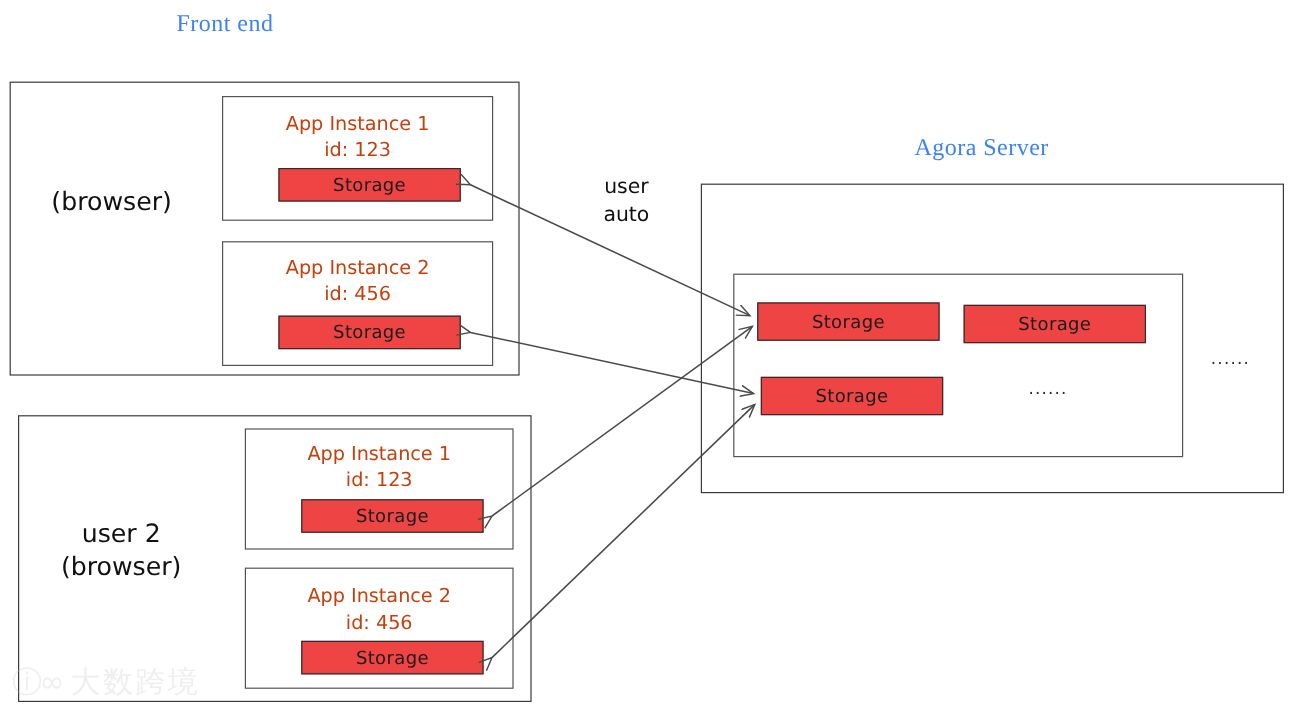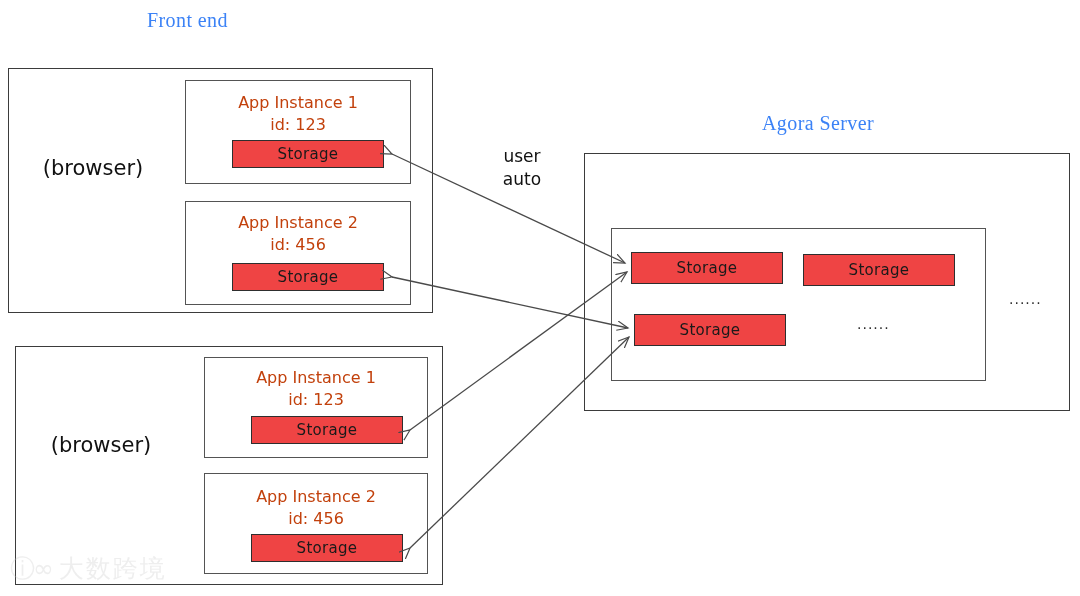--- a/index.html
+++ b/index.html
@@ -132,20 +132,21 @@
   <div class="box thin" style="left:185px; top:201px; width:226px; height:104px;"></div>
   <div class="inst-title" style="left:185px; top:212px; width:226px;">
     <div>App Instance 2</div>
     <div>id: 456</div>
   </div>
   <div class="storage" style="left:232px; top:263px; width:152px; height:28px;">Storage</div>
 
   <div class="box" style="left:15px; top:346px; width:428px; height:239px;"></div>
 
   <div class="user-label" style="left:26px; top:432px; width:150px;">
+    <div>user 2</div>
     <div>(browser)</div>
   </div>
 
   <div class="box thin" style="left:204px; top:357px; width:224px; height:101px;"></div>
   <div class="inst-title" style="left:204px; top:367px; width:224px;">
     <div>App Instance 1</div>
     <div>id: 123</div>
   </div>
   <div class="storage" style="left:251px; top:416px; width:152px; height:28px;">Storage</div>
 

